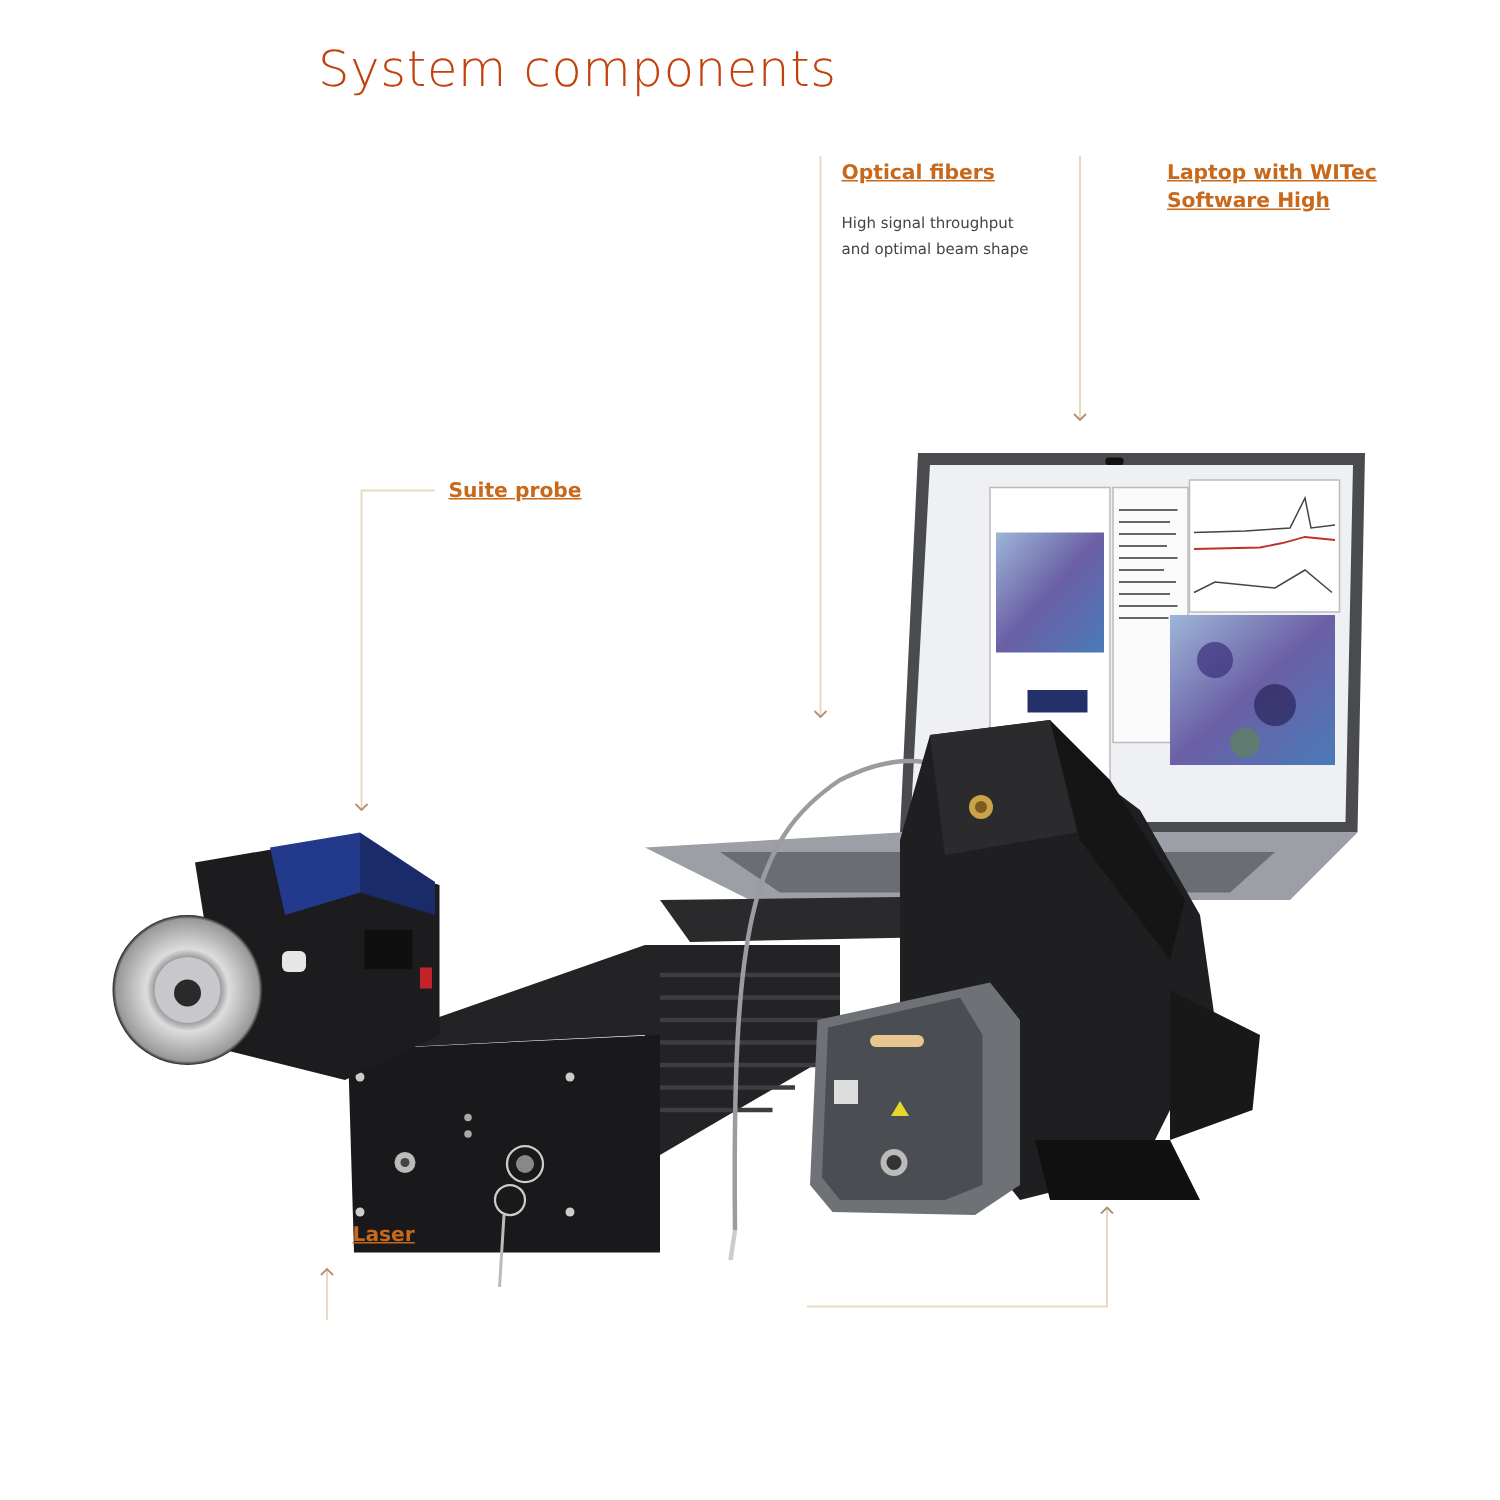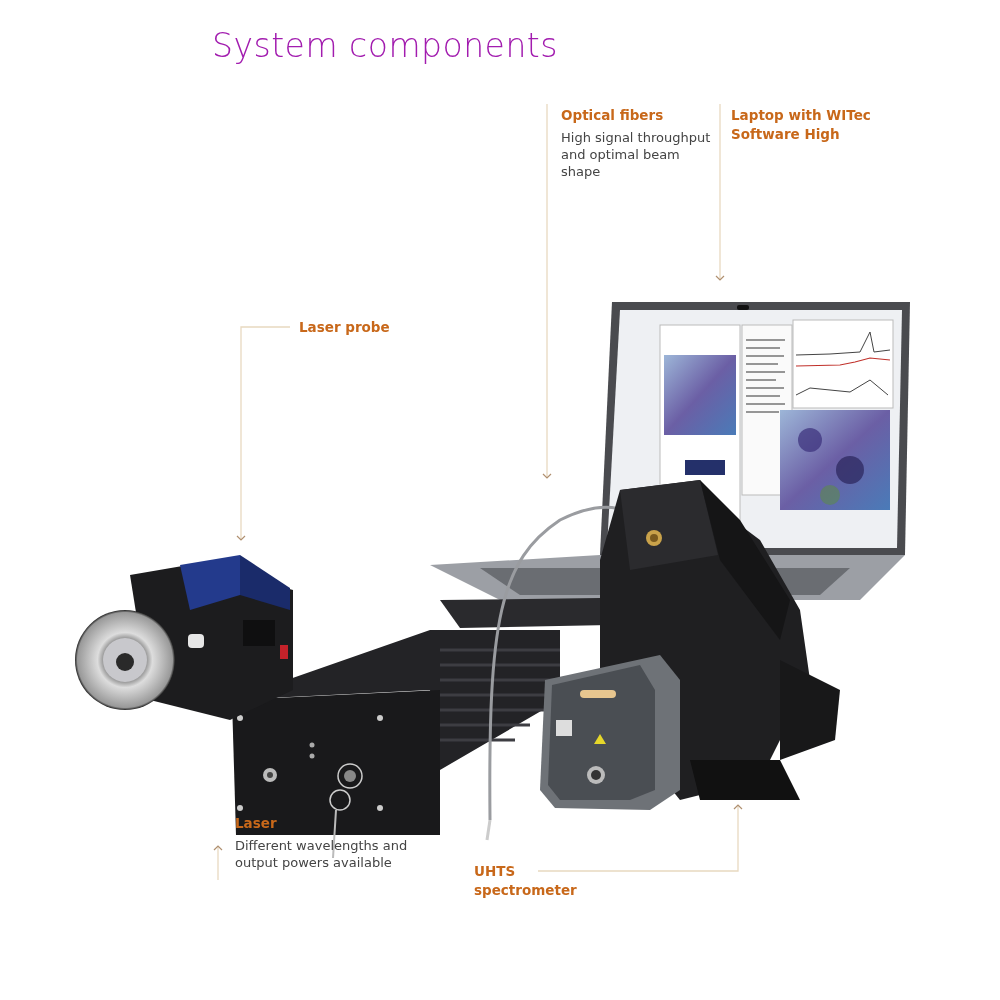--- a/index.html
+++ b/index.html
@@ -2,35 +2,35 @@
 <html><head>
 <meta charset="utf-8">
 <style>
   * { box-sizing: border-box; margin: 0; padding: 0; }
   html, body { width: 1000px; height: 1000px; background: #ffffff; overflow: hidden; }
   body { position: relative; font-family: "DejaVu Sans", sans-serif; color: #333; }
 
   .title {
     position: absolute; left: 212px; top: 26px;
     font-family: "DejaVu Sans", sans-serif; font-weight: 300;
-    font-size: 33px; color: #a21caf; letter-spacing: 0.5px;
+    font-size: 33px; color: #c2410c; letter-spacing: 0.5px;
   }
 
   .callout { position: absolute; }
   .callout .h {
     font-family: "DejaVu Sans", sans-serif; font-weight: bold;
-    font-size: 13.5px; color: #c8681a; line-height: 19px;
+    font-size: 13.5px; color: #c8681a; line-height: 19px; text-decoration: underline;
   }
   .callout .d {
-    font-family: "DejaVu Sans", sans-serif; font-size: 13px;
-    color: #444; line-height: 17px; margin-top: 4px;
+    font-family: "DejaVu Sans", sans-serif; font-size: 10px;
+    color: #444; line-height: 17px; margin-top: 16px;
   }
 
   #c-fibers { left: 561px; top: 106px; width: 160px; }
-  #c-laptop { left: 731px; top: 106px; width: 180px; }
+  #c-laptop { left: 778px; top: 106px; width: 180px; }
   #c-probe  { left: 299px; top: 318px; width: 160px; }
   #c-laser  { left: 235px; top: 814px; width: 180px; }
   #c-uhts   { left: 474px; top: 862px; width: 200px; }
 
   svg.lines { position: absolute; left: 0; top: 0; }
 
   .scene { position: absolute; left: 0; top: 0; width: 1000px; height: 1000px; }
 </style>
 </head>
 <body>
@@ -173,29 +173,21 @@
 </div>
 
 <div class="callout" id="c-laptop">
   <div class="h">
     <div>Laptop with WITec</div>
     <div>Software High</div>
   </div>
 </div>
 
 <div class="callout" id="c-probe">
-  <div class="h">Laser probe</div>
+  <div class="h">Suite probe</div>
 </div>
 
 <div class="callout" id="c-laser">
   <div class="h">Laser</div>
-  <div class="d">
-    <div>Different wavelengths and</div>
-    <div>output powers available</div>
-  </div>
 </div>
 
 <div class="callout" id="c-uhts">
-  <div class="h">
-    <div>UHTS</div>
-    <div>spectrometer</div>
-  </div>
 </div>
 
 </body></html>

